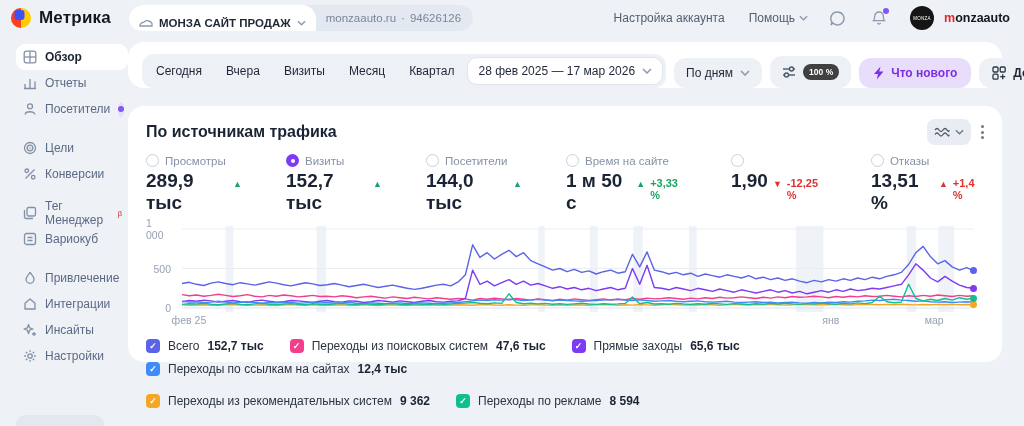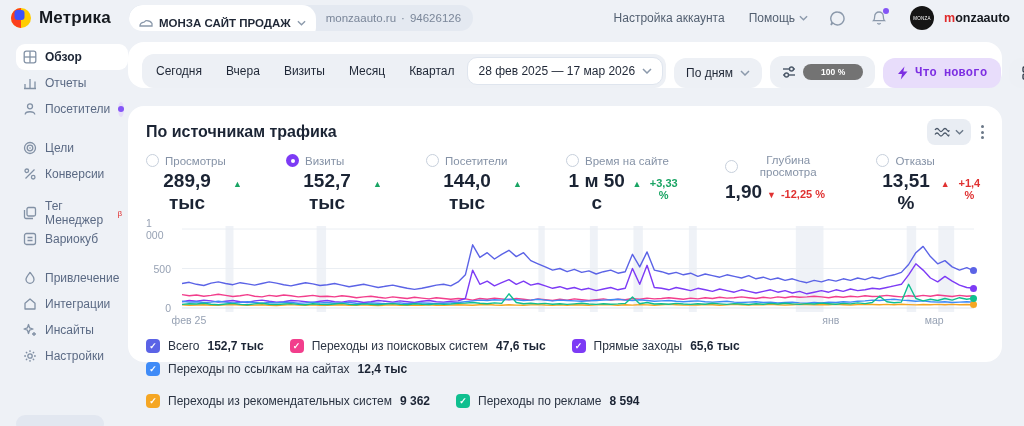--- a/index.html
+++ b/index.html
@@ -42,38 +42,38 @@
   .main { margin-left:120px; padding:6px 22px 0 8px; }
 
   .toolbar { background:#ffffff; border-radius:16px; height:46px; display:flex; align-items:flex-end;
     padding:0 14px; gap:8px; }
   .period-group { background:#edf0f5; border-radius:12px; display:flex; align-items:center; padding:3px; gap:2px; }
   .period-btn { font-size:12px; color:#1f2736; padding:7px 11px; border-radius:9px; cursor:pointer; white-space:nowrap; }
   .date-pill { background:#ffffff; border:1px solid #dfe5ee; border-radius:10px; padding:6px 10px;
     font-size:12px; display:flex; align-items:center; gap:7px; cursor:pointer; white-space:nowrap; }
   .gray-pill { background:#edf0f5; border-radius:12px; padding:8px 12px; font-size:12px; display:flex;
     align-items:center; gap:7px; cursor:pointer; white-space:nowrap; }
-  .sampling-badge { background:#737373; color:#fff; font-size:8.5px; font-weight:bold; border-radius:8px; padding:3px 18px; }
+  .sampling-badge { background:#404040; color:#fff; font-size:8.5px; font-weight:bold; border-radius:8px; padding:3px 6px; }
   .toolbar-right { margin-left:auto; display:flex; align-items:center; gap:8px; }
   .whats-new { background:#e8ddfb; color:#7d2fe2; font-weight:bold; border-radius:12px; padding:8px 14px;
-    font-size:12px; display:flex; align-items:center; gap:7px; cursor:pointer; white-space:nowrap;font-family:Liberation Mono, monospace; }
+    font-size:12px; display:flex; align-items:center; gap:7px; cursor:pointer; white-space:nowrap; }
   .add-btn { background:#edf0f5; border-radius:12px; padding:8px 13px; font-size:12px; font-weight:bold;
     display:flex; align-items:center; gap:7px; cursor:pointer; }
   .kebab { display:flex; flex-direction:column; gap:2.5px; }
   .kebab i { width:3px; height:3px; border-radius:50%; background:#6b7888; display:block; }
 
   
   .card { background:#ffffff; border-radius:16px; margin-top:18px; padding:13px 18px 10px; height:256px; position:relative; }
   .card-head { display:flex; align-items:center; }
   .card-title { font-size:16px; font-weight:bold; color:#1b2434; }
   .card-controls { margin-left:auto; display:flex; align-items:center; gap:10px; }
   .chart-type-btn { background:#e9edf3; border-radius:8px; height:26px; padding:0 7px; display:flex; align-items:center; gap:5px; cursor:pointer; }
 
   .metrics { display:flex; margin-top:9px; gap:44px; }
-  .metric { min-width:96px;text-align:center; }
+  .metric { min-width:96px; }
   .metric-top { display:flex; align-items:center; gap:6px; font-size:11.5px; color:#8592a6; cursor:pointer; }
   .radio { width:13px; height:13px; border-radius:50%; border:1.5px solid #c7d0dc; background:#fff; position:relative; flex:0 0 13px; }
   .radio.sel { border:none; background:#7d3bf5; }
   .radio.sel::after { content:""; position:absolute; left:4.5px; top:4.5px; width:4px; height:4px; border-radius:50%; background:#fff; }
   .metric-val { margin-top:3px; font-size:19px; font-weight:bold; color:#1b2434; display:flex; align-items:baseline; gap:5px; }
   .tri { font-size:9px; }
   .tri.green { color:#19a463; } .tri.red { color:#e03131; }
   .delta { font-size:11px; font-weight:bold; }
   .delta.green { color:#19a463; } .delta.red { color:#e03131; }
 
@@ -378,21 +378,20 @@
     </div>
     <div class="metric-val">
       <span class="m-value">1 м 50 с</span>
       <span class="tri green">▲</span>
       <span class="delta green">+3,33 %</span>
     </div>
   </div>
         <div class="metric">
     <div class="metric-top">
       <span class="radio"></span>
-      <span class="m-label">Глубина просмотра</span>
     </div>
     <div class="metric-val">
       <span class="m-value">1,90</span>
       <span class="tri red">▼</span>
       <span class="delta red">-12,25 %</span>
     </div>
   </div>
         <div class="metric">
     <div class="metric-top">
       <span class="radio"></span>

